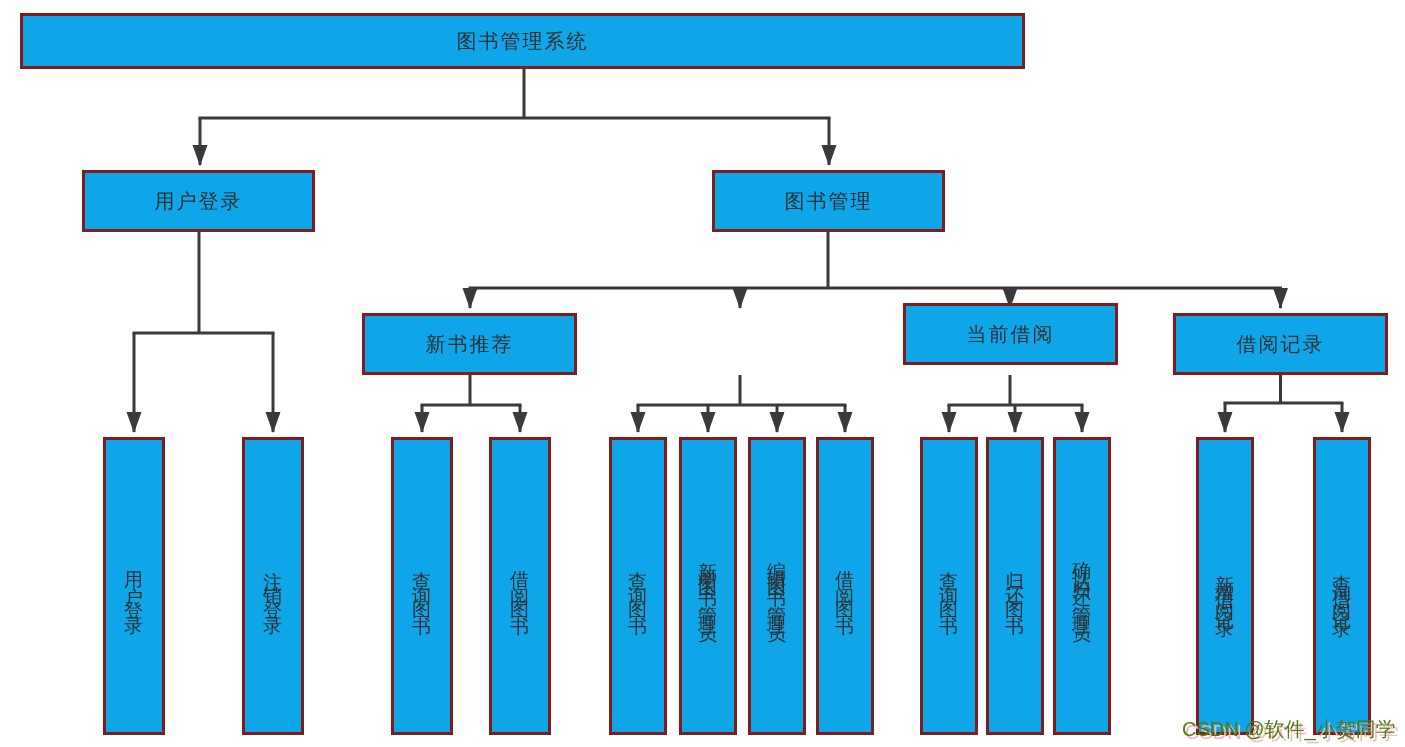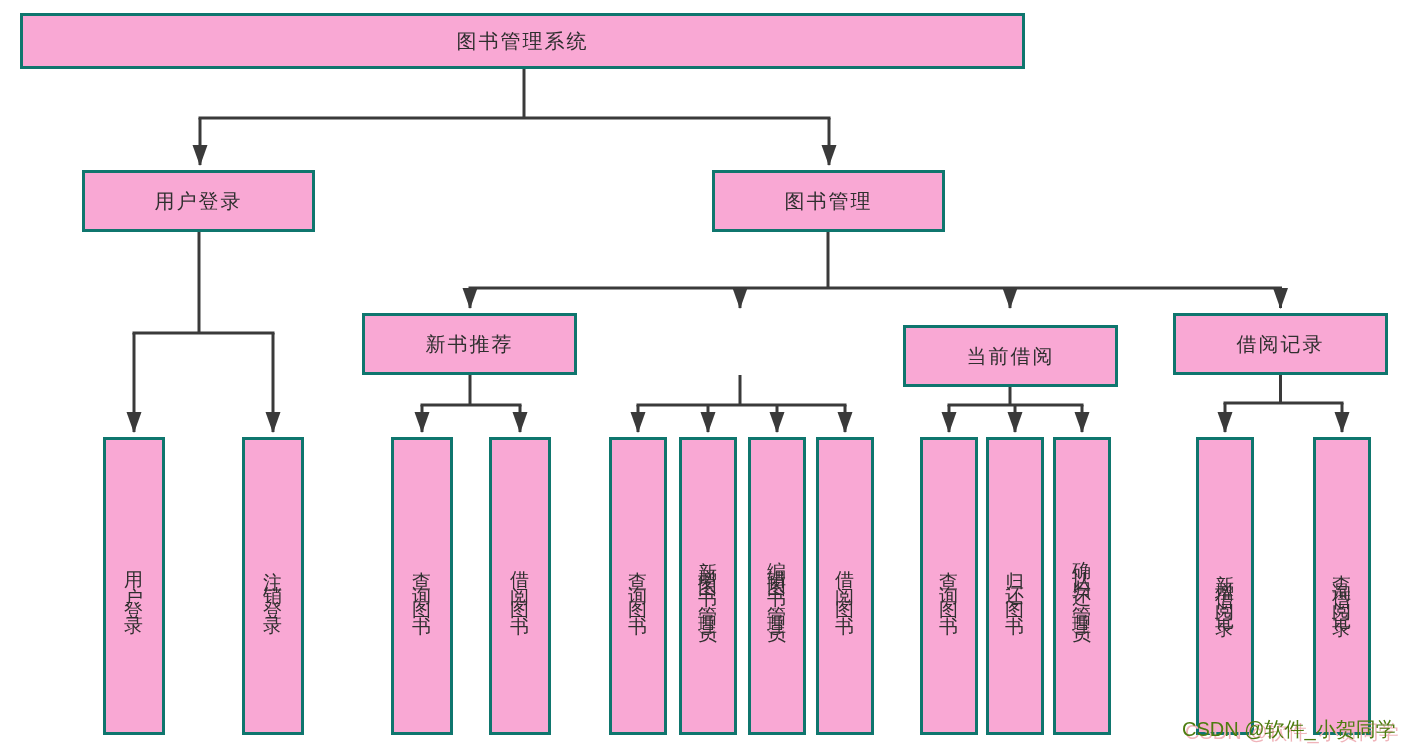--- a/index.html
+++ b/index.html
@@ -13,22 +13,22 @@
   }
   .connectors {
     position: absolute;
     left: 0; top: 0;
     width: 1405px; height: 747px;
     pointer-events: none;
   }
   .node {
     position: absolute;
     box-sizing: border-box;
-    border: 3px solid #0f766e;
-    background: #f9a8d4;
+    border: 3px solid #7f1d1d;
+    background: #0ea5e9;
     display: flex;
     align-items: center;
     justify-content: center;
     color: #2f2f2f;
   }
   .node.hbox span {
     font-size: 20px;
     letter-spacing: 2px;
     white-space: nowrap;
   }
@@ -43,21 +43,21 @@
   .node.vbox span.ls-wide { letter-spacing: 15px; }
 
   
   #n-root   { left: 20px;  top: 13px;  width: 1005px; height: 56px; }
   
   #n-ulogin { left: 82px;  top: 170px; width: 233px;  height: 62px; }
   #n-bmgmt  { left: 712px; top: 170px; width: 233px;  height: 62px; }
   
   #n-newrec { left: 362px;  top: 313px; width: 215px; height: 62px; }
   #n-borrow { left: 632px;  top: 313px; width: 215px; height: 62px; }
-  #n-curbor { left: 903px;  top: 325px; width: 215px; height: 62px; }
+  #n-curbor { left: 903px;  top: 303px; width: 215px; height: 62px; }
   #n-record { left: 1173px; top: 313px; width: 215px; height: 62px; }
   
   .leaf { top: 437px; height: 298px; }
   #l-ul-login   { left: 103px;  width: 62px; }
   #l-ul-logout  { left: 242px;  width: 62px; }
   #l-nr-query   { left: 391px;  width: 62px; }
   #l-nr-borrow  { left: 489px;  width: 62px; }
   #l-bw-query   { left: 609px;  width: 58px; }
   #l-bw-add     { left: 679px;  width: 58px; }
   #l-bw-edit    { left: 748px;  width: 58px; }

